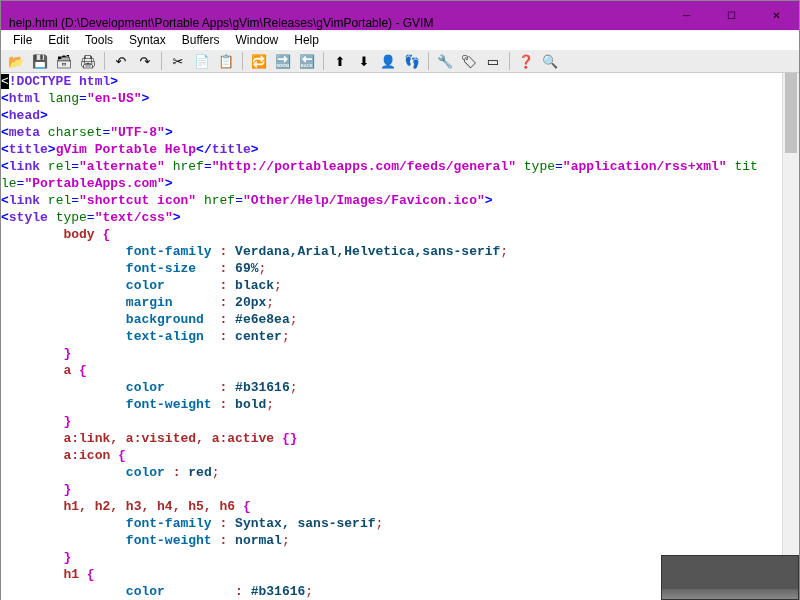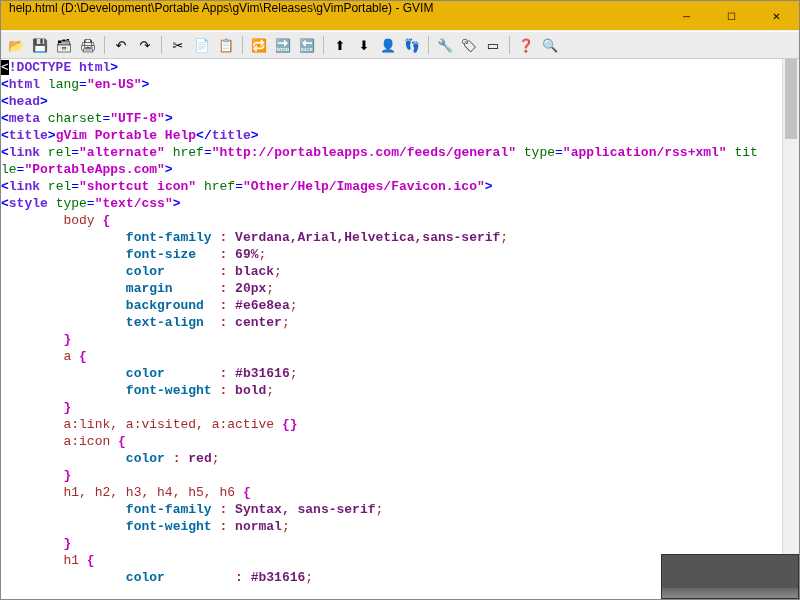--- a/index.html
+++ b/index.html
@@ -1,18 +1,18 @@
 <!DOCTYPE html>
 <html><head>
 <meta charset="utf-8">
 <style>
 * { box-sizing: border-box; margin: 0; padding: 0; }
 body { font-family: "Segoe UI", Tahoma, sans-serif; font-size: 12px; background: #fff; overflow: hidden; width: 800px; height: 600px; }
 .window { width: 800px; height: 600px; display: flex; flex-direction: column; border: 1px solid #888; }
-.titlebar { height: 30px; background: #eab308; display: flex; align-items: flex-start; padding: 0 0 0 8px; border-bottom: 1px solid #eee; }
+.titlebar { height: 30px; background: #a21caf; display: flex; align-items: flex-end; padding: 0 0 0 8px; border-bottom: 1px solid #eee; }
 .titlebar .title { flex: 1; font-size: 12px; color: #000; }
 .titlebar .controls { display: flex; }
 .titlebar .controls div { width: 45px; height: 30px; display: flex; align-items: center; justify-content: center; font-family: "Segoe UI Symbol", sans-serif; font-size: 10px; }
 .menubar { height: 20px; background: #fff; display: flex; align-items: center; padding: 0 4px; font-size: 12px; }
 .menubar span { padding: 2px 8px; cursor: default; }
 .toolbar { height: 28px; background: #ececec; border-top: 1px solid #fff; border-bottom: 1px solid #ccc; display: flex; align-items: center; padding: 0 4px; gap: 2px; }
 .toolbar .btn { width: 22px; height: 22px; display: flex; align-items: center; justify-content: center; font-size: 13px; border: 1px solid transparent; cursor: default; }
 .toolbar .sep { width: 1px; height: 18px; background: #bbb; margin: 0 3px; }
 .editor-wrap { flex: 1; display: flex; position: relative; background: #fff; }
 .editor { flex: 1; font-family: Consolas, "Courier New", monospace; font-size: 13px; line-height: 17px; white-space: pre; padding: 0; overflow: hidden; position: relative; }
@@ -20,39 +20,48 @@
 .scrollthumb { position: absolute; top: 0; left: 2px; right: 2px; height: 80px; background: #c2c2c2; }
 .status { position: absolute; bottom: 2px; right: 30px; font-family: Consolas, monospace; font-size: 13px; color: #000; }
 .minimap { position: absolute; bottom: 0; right: 0; width: 138px; height: 45px; background: #555; border: 1px solid #333; }
 .minimap .wave { position: absolute; bottom: 0; left: 0; right: 0; height: 10px; background: linear-gradient(to top, #888 0%, #666 100%); }
 
 .t-tag { color: #6d28d9; font-weight: bold; }
 .t-bracket { color: #0000ff; font-weight: bold; }
 .t-attr { color: #007000; font-weight: normal; }
 .t-eq { color: #0000ff; }
 .t-str { color: #c000c0; font-weight: bold; }
-.t-sel { color: #a52a2a; font-weight: normal; }
+.t-sel { color: #a52a2a; font-weight: bold; }
 .t-brace { color: #c000c0; font-weight: bold; }
 .t-prop { color: #0369a1; font-weight: bold; }
 .t-colon { color: #a52a2a; font-weight: bold; }
-.t-val { color: #701a75; font-weight: bold; }
+.t-val { color: #0c4a6e; font-weight: bold; }
 .t-semi { color: #a52a2a; }
 .cursor-block { background: #000; color: #fff; }
 </style>
 </head>
 <body>
 
 <div class="window">
   <div class="titlebar">
     <span class="title">help.html (D:\Development\Portable Apps\gVim\Releases\gVimPortable) - GVIM</span>
     <div class="controls">
       <div>─</div>
       <div>☐</div>
       <div>✕</div>
     </div>
+  </div>
+  <div class="menubar">
+    <span>File</span>
+    <span>Edit</span>
+    <span>Tools</span>
+    <span>Syntax</span>
+    <span>Buffers</span>
+    <span>Window</span>
+    <span>Help</span>
   </div>
   <div class="toolbar">
     <div class="btn">📂</div>
     <div class="btn">💾</div>
     <div class="btn">🗃</div>
     <div class="btn">🖨</div>
     <div class="sep"></div>
     <div class="btn">↶</div>
     <div class="btn">↷</div>
     <div class="sep"></div>

